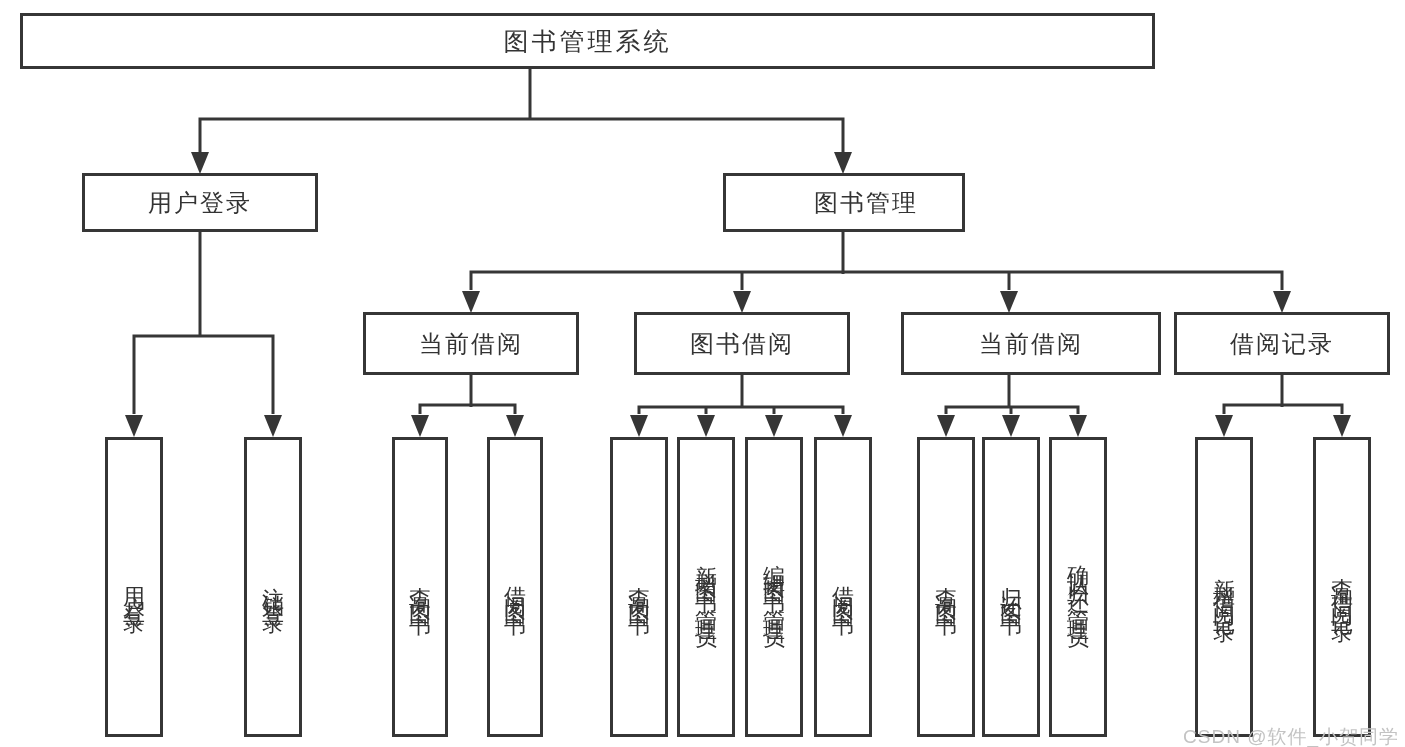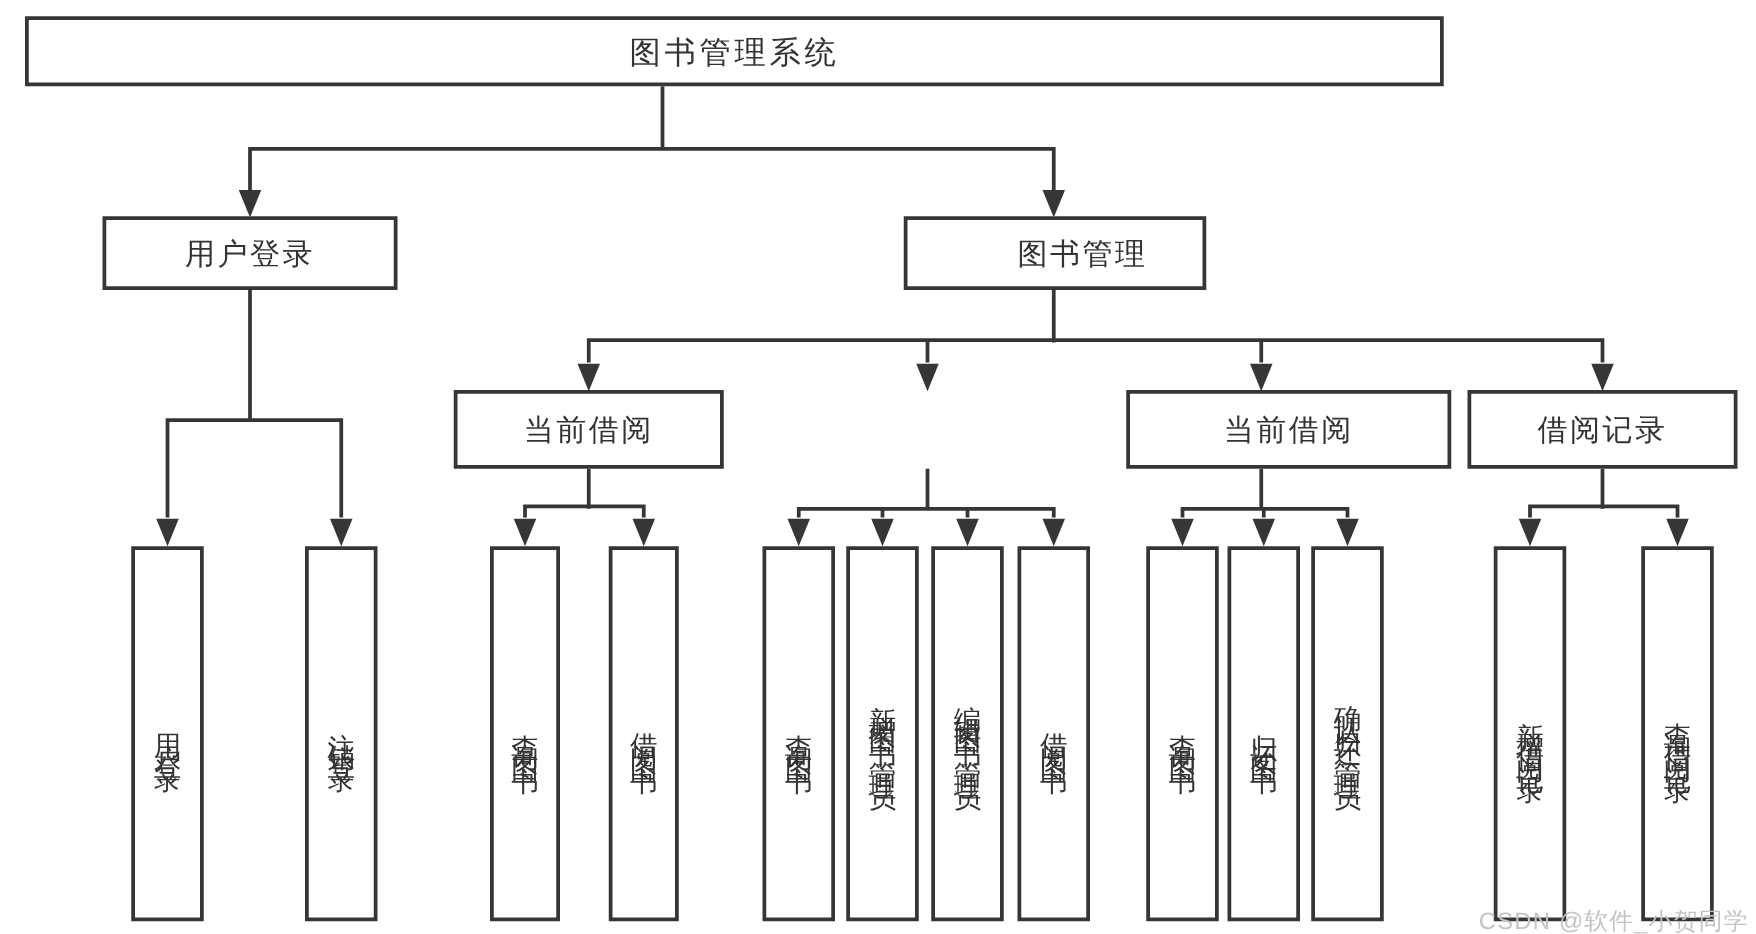--- a/index.html
+++ b/index.html
@@ -89,20 +89,23 @@
   <div class="node h" style="left:82px; top:173px; width:236px; height:59px;">
     <span class="lbl">用户登录</span>
   </div>
   <div class="node h" style="left:723px; top:173px; width:242px; height:59px;padding-left:44px;">
     <span class="lbl">图书管理</span>
   </div>
 
   <div class="node h" style="left:363px; top:312px; width:216px; height:63px;">
     <span class="lbl">当前借阅</span>
   </div>
+  <div class="node h" style="left:634px; top:312px; width:216px; height:63px;">
+    <span class="lbl">图书借阅</span>
+  </div>
   <div class="node h" style="left:901px; top:312px; width:260px; height:63px;">
     <span class="lbl">当前借阅</span>
   </div>
   <div class="node h" style="left:1174px; top:312px; width:216px; height:63px;">
     <span class="lbl">借阅记录</span>
   </div>
 
   <div class="node v" style="left:105px; top:437px; width:58px; height:300px;">
     <span class="lbl">用户登录</span>
   </div>

